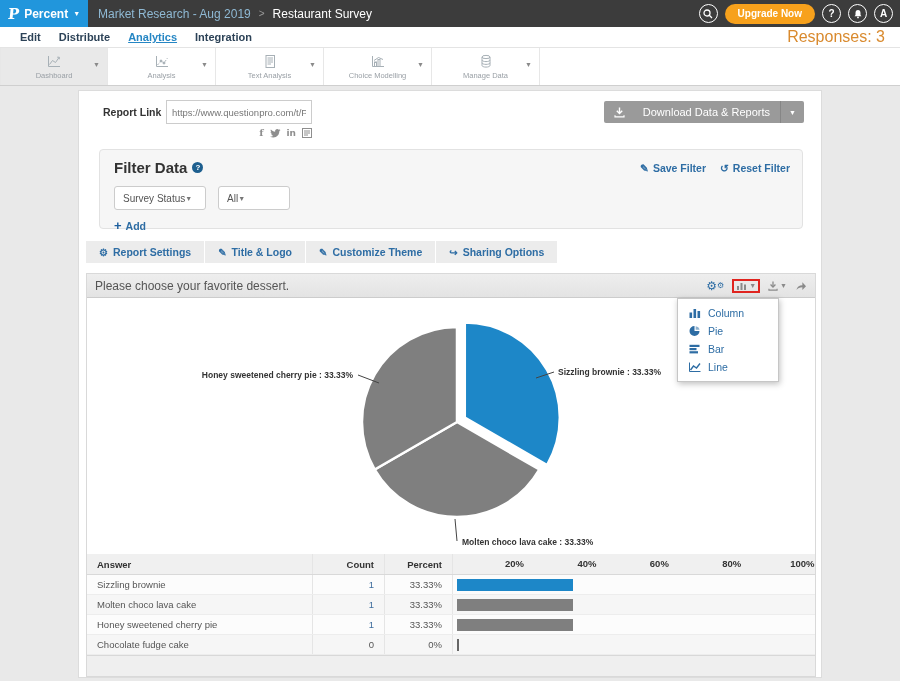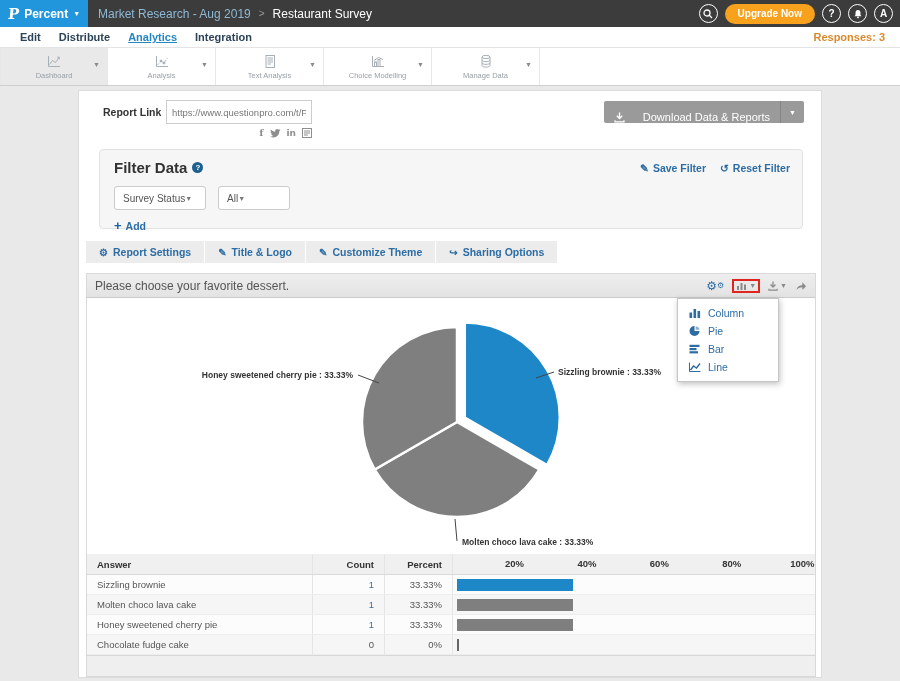--- a/index.html
+++ b/index.html
@@ -21,38 +21,38 @@
   .bc-parent { color:#8fb9d4; }
   .bc-sep { color:#9a9a9a; font-size:10px; }
   .bc-current { color:#fff; }
   .topbar-right { margin-left:auto; display:flex; align-items:center; gap:7px; padding-right:7px; }
   .circle-btn { width:19px; height:19px; border:1.5px solid #fff; border-radius:50%; display:flex; align-items:center; justify-content:center; color:#fff; font-size:10px; font-weight:bold; cursor:pointer; }
   .upgrade-btn { background:#f7a11c; color:#fff; border:none; border-radius:10px; height:20px; padding:0 13px; font-size:10px; font-weight:bold; font-family:inherit; cursor:pointer; }
   
   .menubar { position:absolute; top:27px; left:0; width:900px; height:21px; background:#fff; border-bottom:1px solid #e4e4e4; display:flex; align-items:center; padding:0 11px; z-index:29; }
   .menu-item { font-size:11px; font-weight:bold; color:#2c4257; padding:0 9px; cursor:pointer; }
   .menu-item.active { color:#2586c4; text-decoration:underline; }
-  .responses { margin-left:auto; font-size:11px; font-weight:bold; color:#d98a2e; padding-right:4px; }
+  .responses { margin-left:auto; font-size:16px; font-weight:normal; color:#d98a2e; padding-right:4px; }
   
   .toolbar { position:absolute; top:48px; left:0; width:900px; height:38px; background:#fff; border-bottom:1px solid #cfcfcf; display:flex; z-index:28; }
   .tool-tab { width:108px; height:100%; border-right:1px solid #e7e7e7; display:flex; flex-direction:column; align-items:center; justify-content:center; position:relative; cursor:pointer; background:#fff; }
   .tool-tab:first-child { border-left:1px solid #e7e7e7; }
   .tool-tab.active { background:#e9e9e9; }
   .tool-tab .tlabel { font-size:7.5px; color:#9aa0a6; margin-top:2px; }
   .tool-tab .tchev { position:absolute; right:7px; top:13px; font-size:7px; color:#8a8a8a; }
   .ticon { stroke:#a7b0b6; fill:none; stroke-width:1; }
   
   .card { position:absolute; left:78px; top:90px; width:744px; height:588px; background:#fff; border:1px solid #dcdcdc; z-index:10; }
   
   .report-label { position:absolute; left:24px; top:15px; font-size:10.5px; font-weight:bold; color:#333; }
   .report-input { position:absolute; left:87px; top:9px; width:146px; height:24px; border:1px solid #ccc; font-size:9.5px; color:#777; padding:0 5px; font-family:inherit; background:#fff; }
   .social-row { position:absolute; left:150px; top:37px; width:83px; display:flex; justify-content:flex-end; gap:6px; align-items:center; color:#8e8e8e; }
   .soc { font-size:9px; font-weight:bold; cursor:pointer; line-height:1; font-family:"DejaVu Sans", sans-serif; }
   .dl-btn { position:absolute; right:17px; top:10px; height:22px; display:flex; cursor:pointer; border-radius:2px; overflow:hidden; }
-  .dl-main { background:#9a9a9a; color:#fff; font-size:11px; display:flex; align-items:flex-end; gap:18px; padding:0 10px; }
+  .dl-main { background:#9a9a9a; color:#fff; font-size:11px; display:flex; align-items:center; gap:18px; padding:0 10px; }
   .dl-caret { background:#9a9a9a; border-left:1px solid #868686; width:24px; display:flex; align-items:center; justify-content:center; color:#fff; }
   
   .filter-panel { position:absolute; left:20px; top:58px; width:704px; height:80px; background:#f6f6f6; border:1px solid #e2e2e2; border-radius:4px; }
   .filter-title { position:absolute; left:14px; top:9px; font-size:15px; font-weight:bold; color:#333; display:flex; align-items:center; gap:5px; }
   .help-circle { width:11px; height:11px; border-radius:50%; background:#1d5f8f; color:#fff; font-size:8px; font-weight:bold; display:flex; align-items:center; justify-content:center; }
   .filter-links { position:absolute; right:12px; top:12px; display:flex; gap:14px; }
   .blue-link { color:#2e6da4; font-size:10.5px; font-weight:bold; display:flex; align-items:center; gap:4px; cursor:pointer; }
   .fselect { position:absolute; top:36px; height:24px; background:#fff; border:1px solid #ccc; border-radius:3px; display:flex; align-items:center; padding:0 8px; font-size:10px; color:#555; cursor:pointer; }
   .fselect .caret { color:#777; }
   .sel-status { left:14px; width:92px; }

